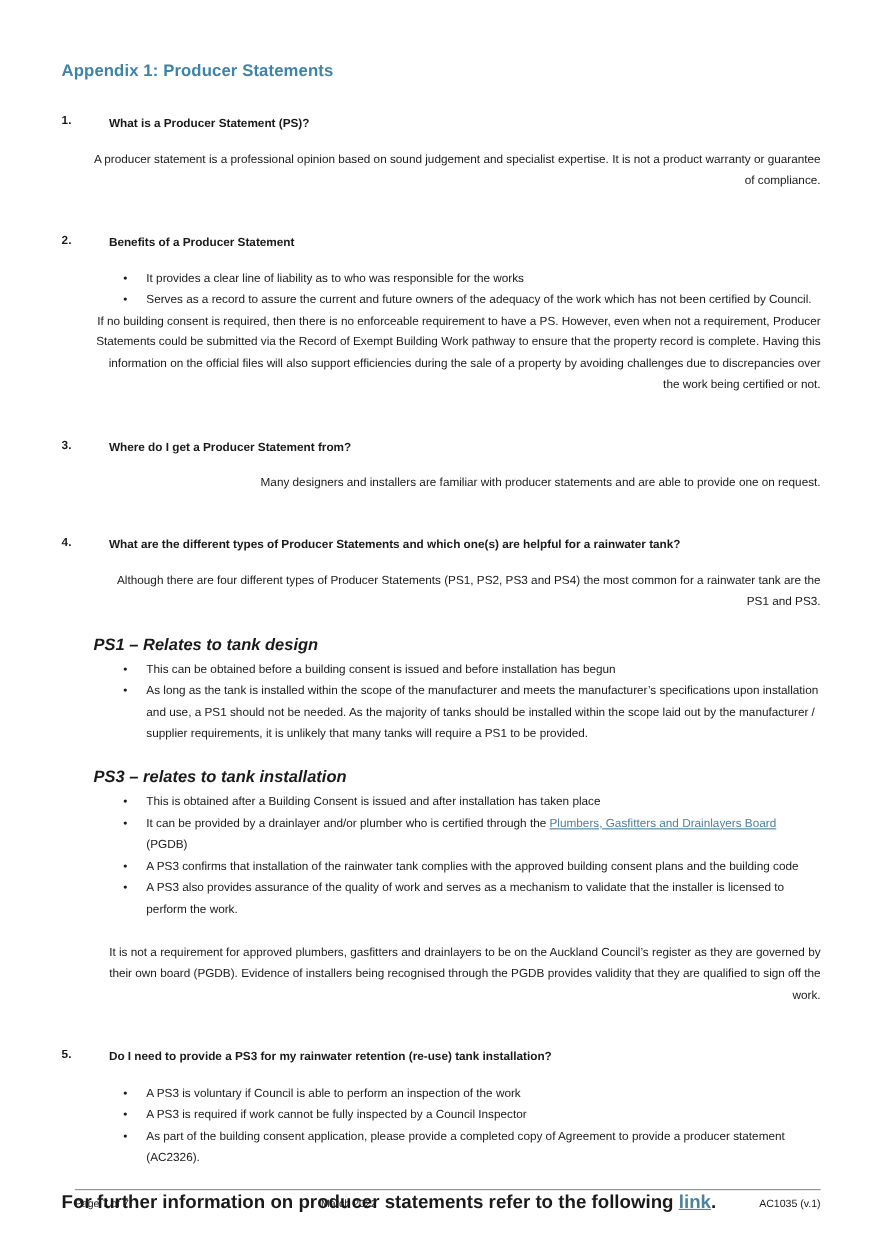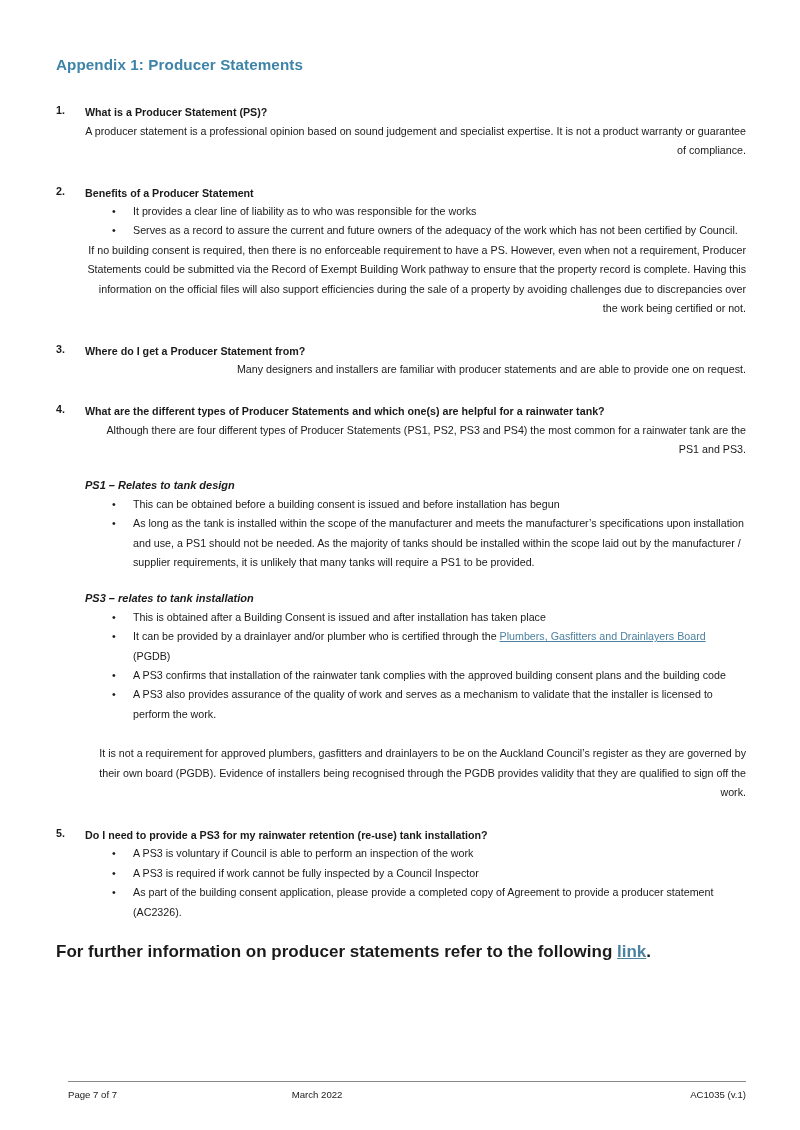--- a/index.html
+++ b/index.html
@@ -48,21 +48,21 @@
     left: 0;
     top: 0;
     font-size: 10.7px;
     font-weight: bold;
     color: #1a1a1a;
   }
   .q-heading {
     font-size: 10.7px;
     font-weight: bold;
     line-height: 1.62;
-    margin: 0;
+    margin: 14px;
   }
   .para {
     font-size: 10.7px;
     font-weight: normal;
     line-height: 1.82;
     margin: 0;
     text-align: right;
   }
 
   
@@ -82,21 +82,21 @@
     position: absolute;
     left: 27px;
     top: 0;
     font-size: 10.7px;
     line-height: 1.82;
     color: #1a1a1a;
   }
 
   
   .sub-heading {
-    font-size: 11px;
+    font-size: 15px;
     font-weight: bold;
     font-style: italic;
     margin: 0;
     line-height: 1.82;
   }
 
   .spacer-sm { height: 9px; }
   .spacer-md { height: 15px; }
   .spacer-lg { height: 20px; }
 

